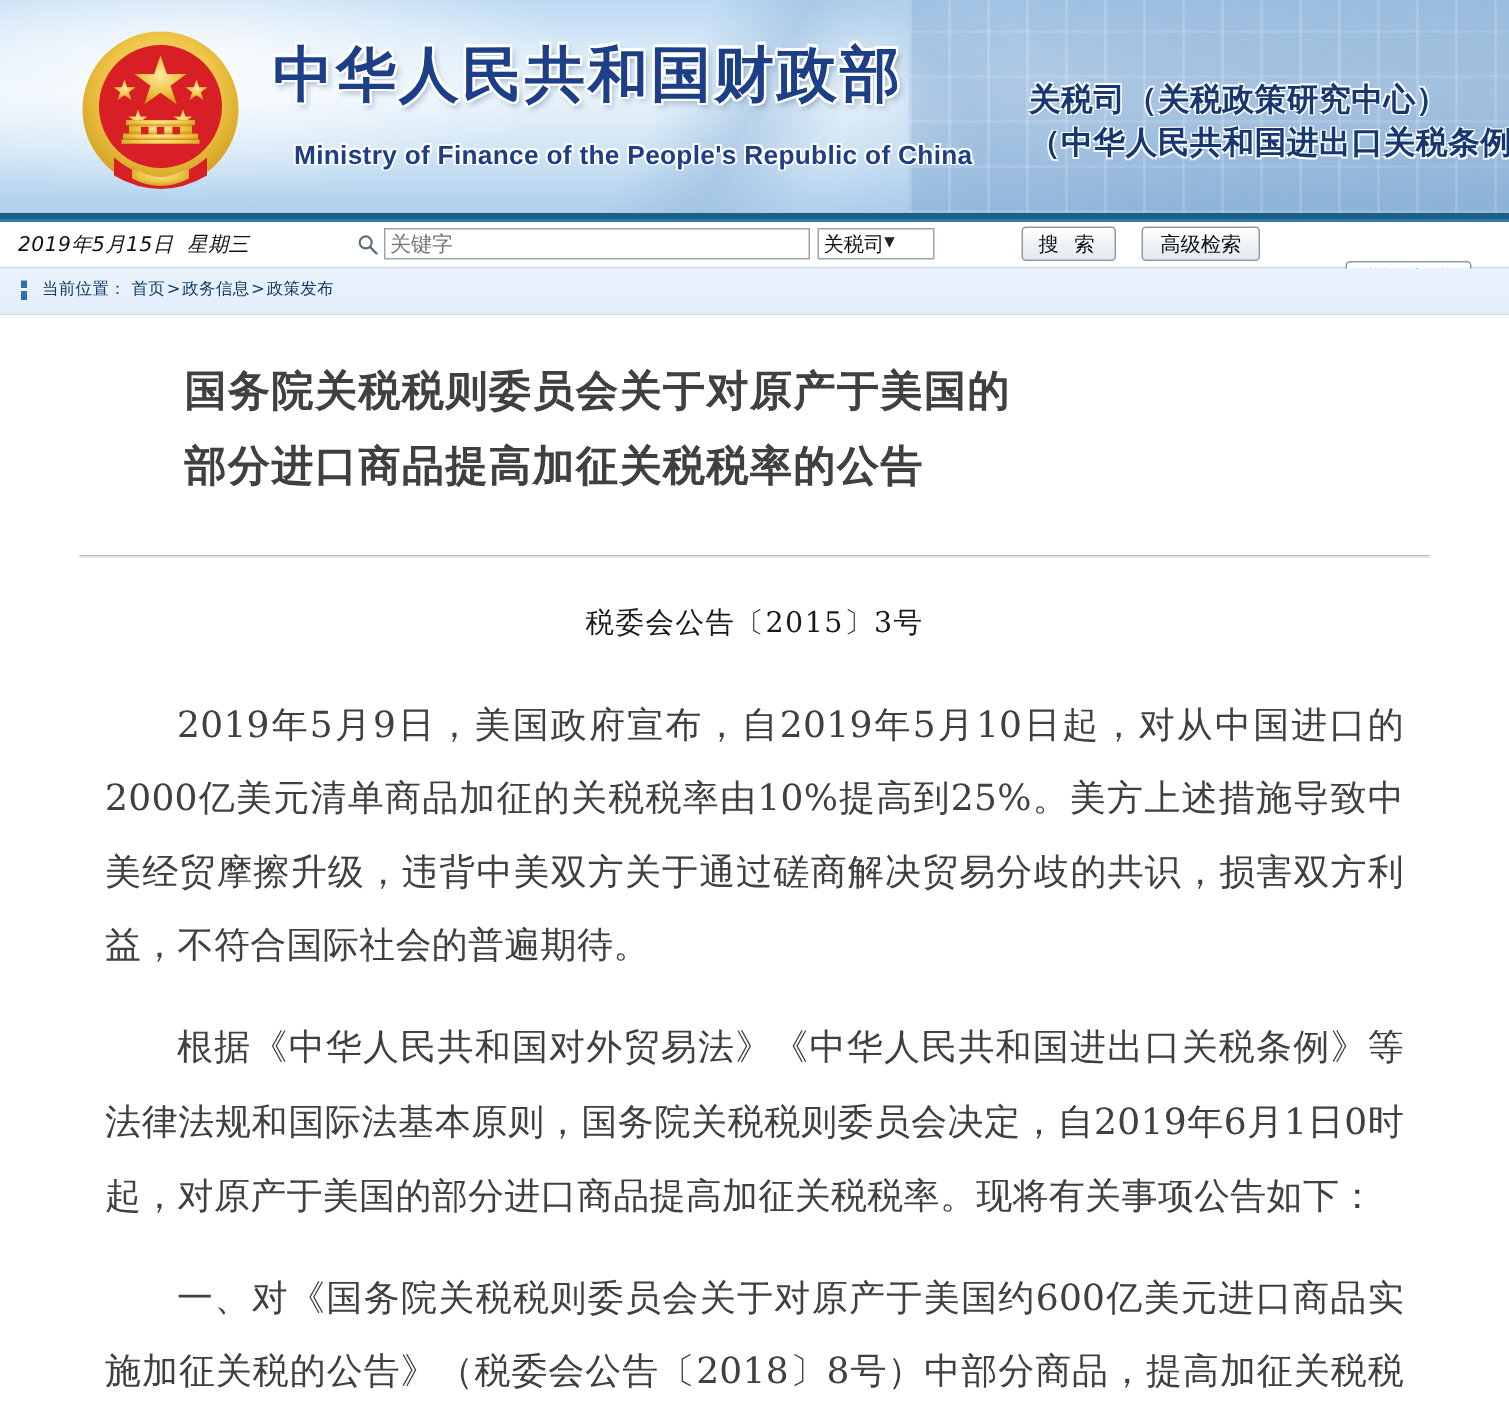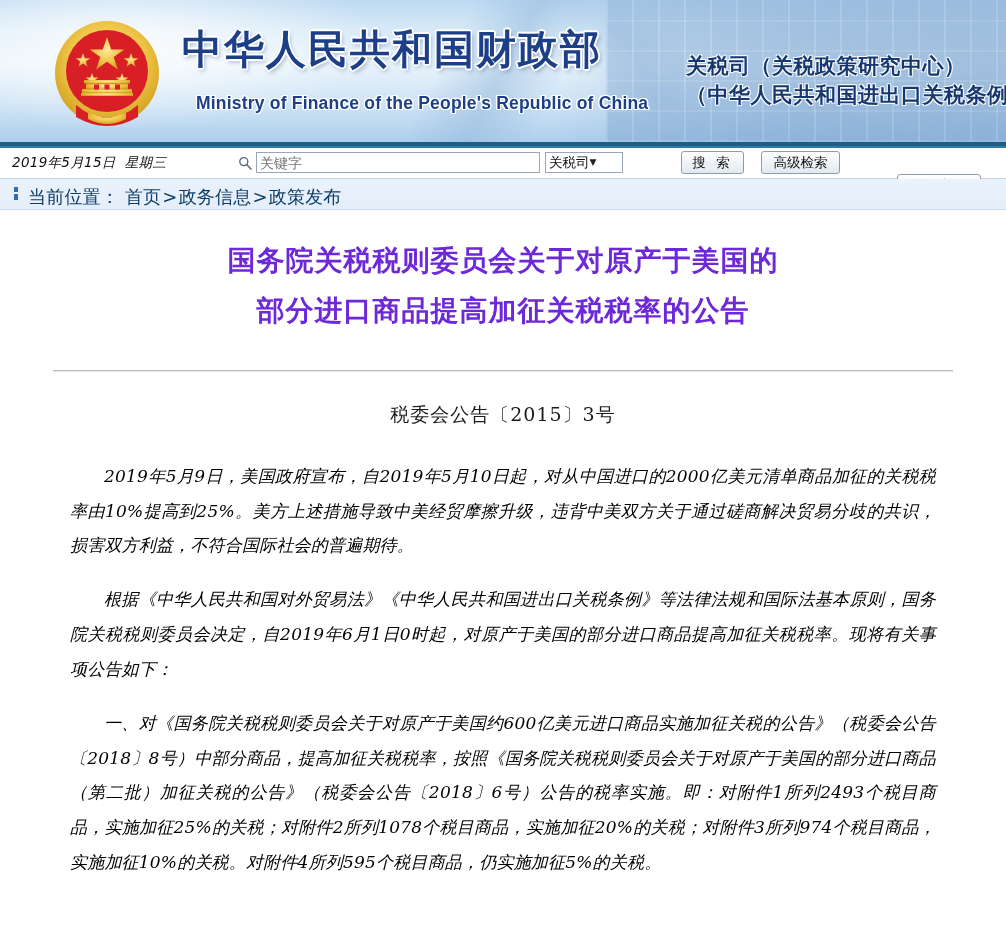--- a/index.html
+++ b/index.html
@@ -122,51 +122,50 @@
   }
   .crumb-mark{
     position:absolute;left:14px;top:8px;width:4px;height:13px;
     background:#2f6fb0;
     box-shadow:0 0 0 0 transparent;
   }
   .crumb-mark:after{content:"";position:absolute;left:0;top:5px;width:4px;height:2px;background:#eaf2fb;}
   .crumb-text{
     position:absolute;left:28px;top:6px;
     font-family:"DejaVu Sans","Liberation Sans",sans-serif;
-    font-size:18px;color:#0f3c66;white-space:nowrap;letter-spacing:.2px;
+    font-size:11px;color:#0f3c66;white-space:nowrap;letter-spacing:.2px;
   }
   .crumb-text .sep{color:#0f3c66;margin:0 1px;}
 
   
   .article{
     position:relative;width:1006px;background:#fff;padding-top:26px;
   }
   .doc-title{
-    margin:0 auto;width:760px;text-align:center;
+    margin:0 auto;width:760px;text-align:left;
     font-family:"DejaVu Serif","Liberation Serif",serif;
     font-weight:bold;font-size:28px;line-height:1.78;
-    color:#6d28d9;letter-spacing:1px;
+    color:#404040;letter-spacing:1px;
   }
   .title-hr{
     width:900px;margin:34px auto 0;height:0;
     border:0;border-top:1px solid #b9b9b9;border-bottom:1px solid #e8e8e8;
   }
   .doc-number{
     margin:30px auto 0;text-align:center;
     font-family:"DejaVu Serif","Liberation Serif",serif;
     font-size:19px;color:#1a1a1a;letter-spacing:1px;
   }
   .body-wrap{width:866px;margin:0 auto;padding-top:12px;}
   .para{
     font-family:"DejaVu Serif","Liberation Serif",serif;
-    font-size:17px;line-height:2.05;color:#000000;
+    font-size:24px;line-height:2.05;color:#404040;
     text-align:justify;text-justify:inter-ideograph;
     text-indent:2em;margin:19px 0 0;
     letter-spacing:.2px;
-    font-style:italic;
   }
 </style>
 </head>
 <body>
 
 <div class="banner">
   <div class="banner-photo"></div>
   <div class="banner-sky"></div>
   <div class="banner-glass"></div>
 

